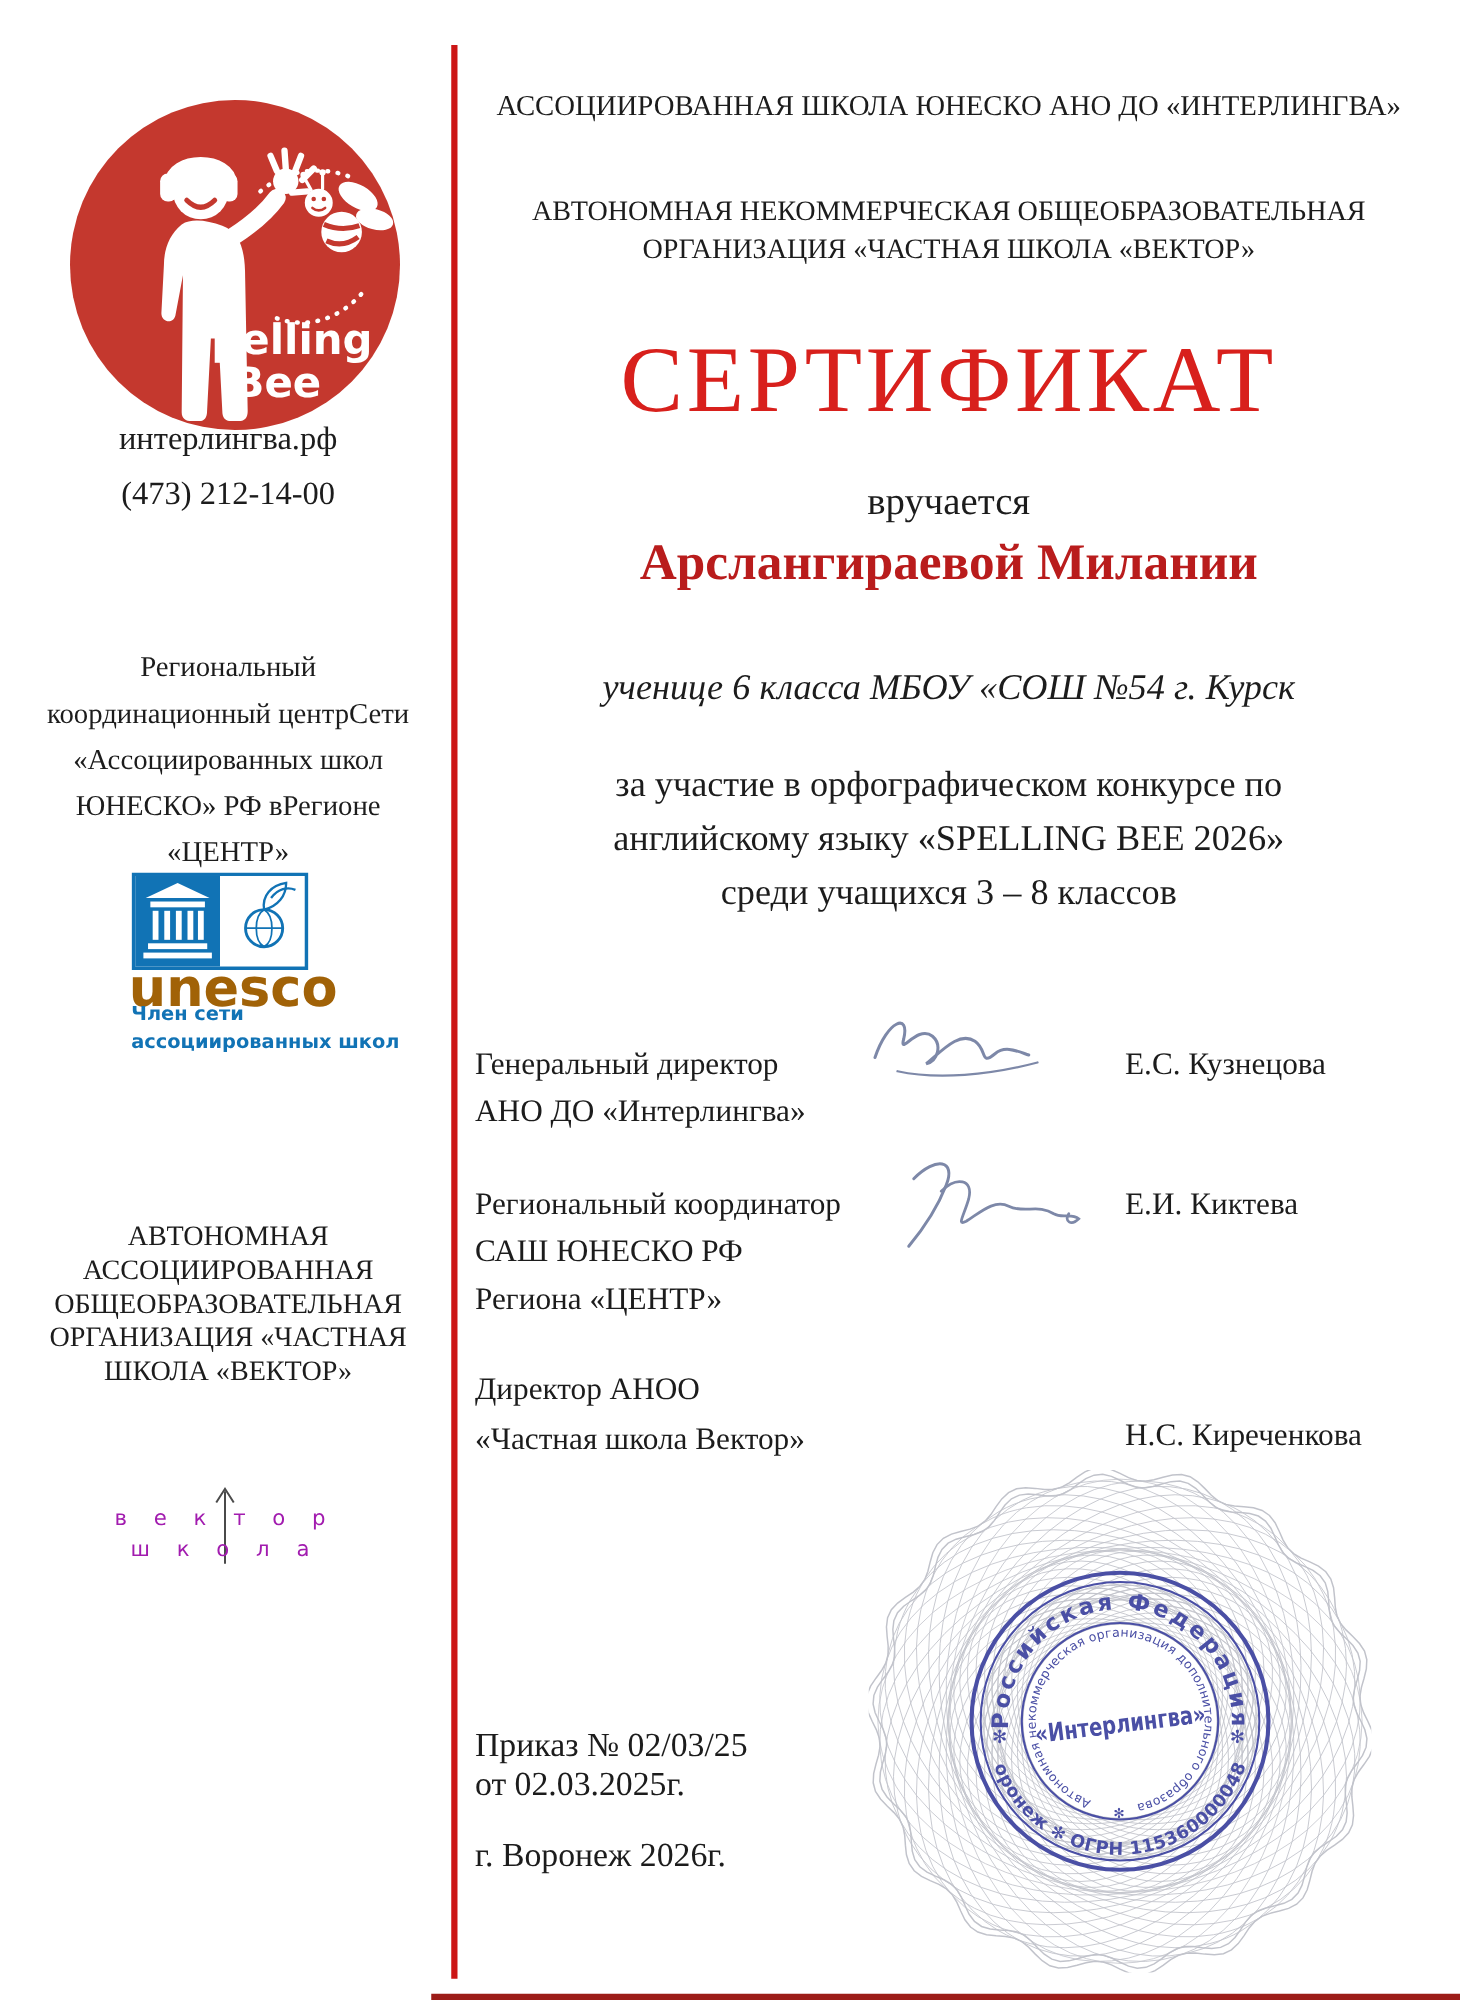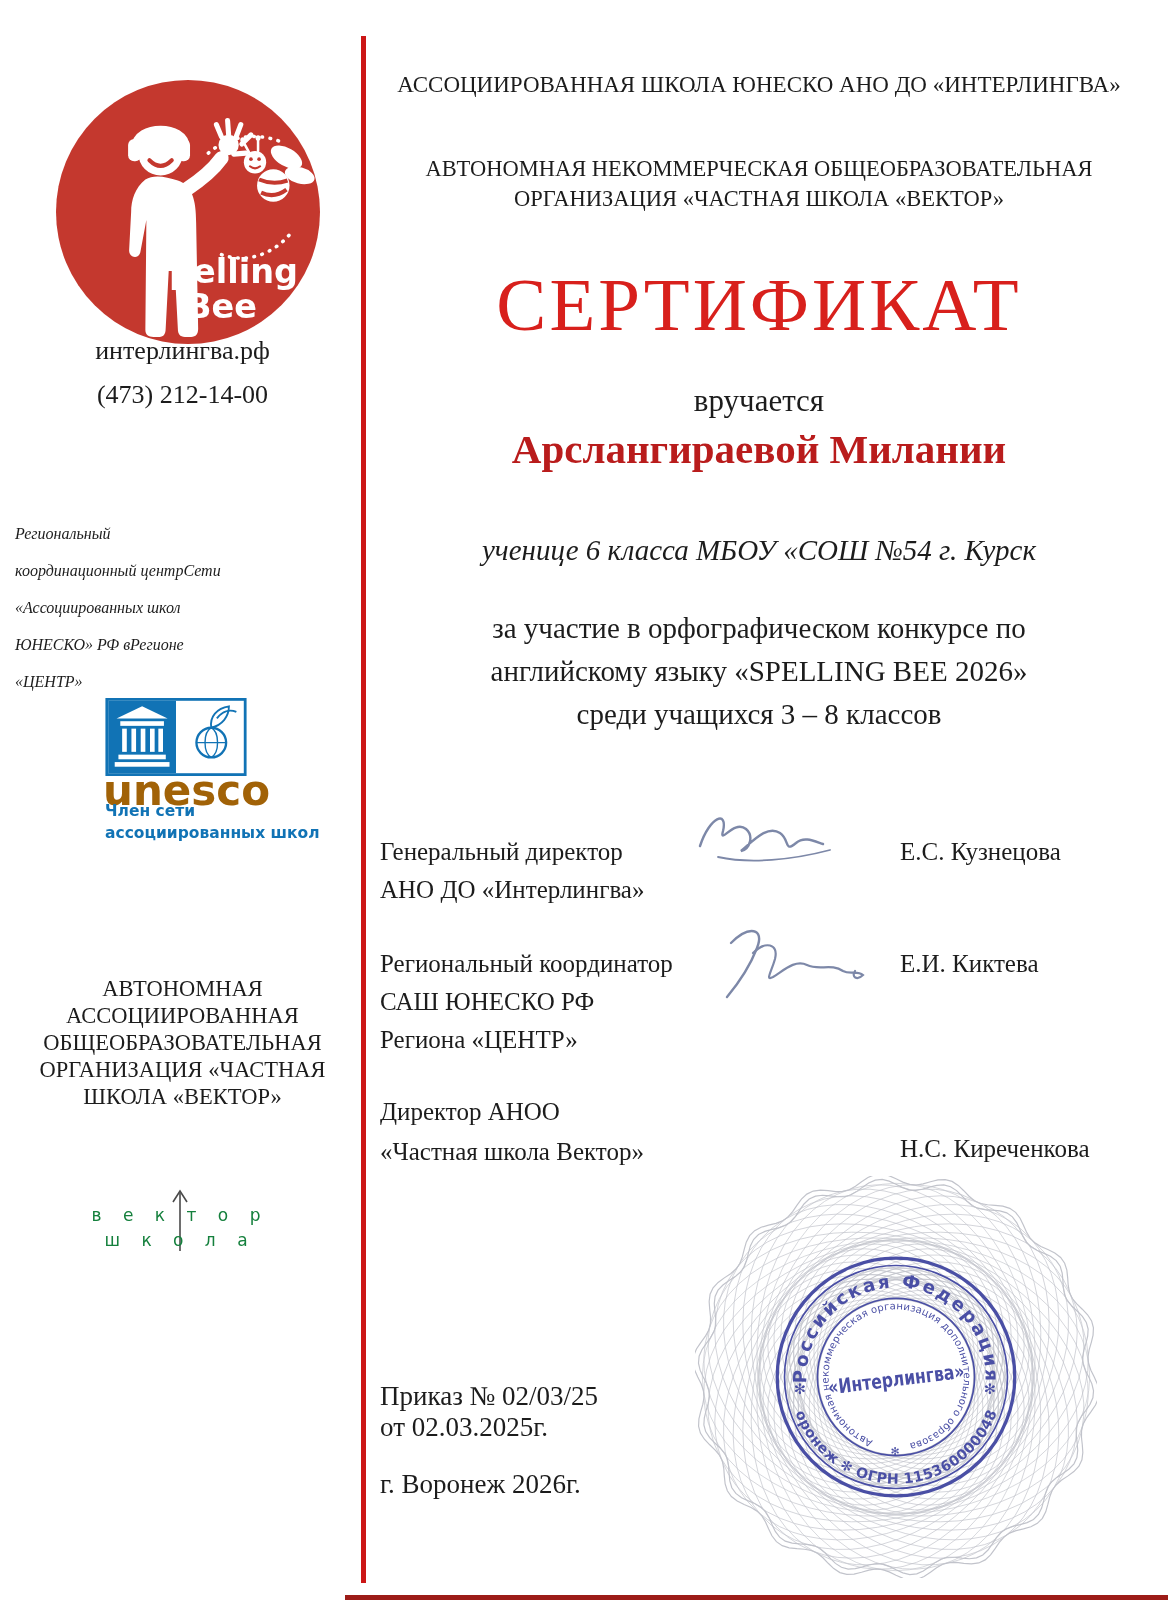--- a/index.html
+++ b/index.html
@@ -3,29 +3,29 @@
 <meta charset="utf-8">
 <style>
   html,body{margin:0;padding:0;background:#fff;}
   .page{position:relative;width:1170px;height:1612px;background:#ffffff;
         font-family:"Liberation Serif",serif;color:#1c1c1c;overflow:hidden;}
   .abs{position:absolute;}
   
   .sb-logo{left:56px;top:80px;width:264px;height:264px;}
   .sb-site{left:10px;top:336px;width:345px;text-align:center;font-size:26px;}
   .sb-phone{left:10px;top:380px;width:345px;text-align:center;font-size:26px;}
-  .sb-regional{left:15px;top:515px;width:335px;font-size:16px;line-height:37px;font-style:italic;}
+  .sb-regional{left:15px;top:515px;width:335px;text-align:center;font-size:23px;line-height:37px;}
   .unesco-flag{left:105px;top:698px;width:142px;height:78px;}
   .unesco-word{left:103px;top:766px;font-family:"DejaVu Sans",sans-serif;font-weight:bold;
                font-size:42px;color:#a16207;letter-spacing:0px;}
   .unesco-member{left:105px;top:800px;font-family:"DejaVu Sans",sans-serif;font-weight:bold;
                  font-size:15.5px;color:#1173b5;line-height:22px;}
   .sb-org{left:15px;top:975px;width:335px;text-align:center;font-size:22.5px;line-height:27px;}
   .vector-logo{left:30px;top:1185px;width:300px;height:110px;}
-  .vl-line{position:absolute;width:100%;text-align:center;color:#15803d;
+  .vl-line{position:absolute;width:100%;text-align:center;color:#a21caf;
            font-family:"DejaVu Sans",sans-serif;font-size:17px;letter-spacing:8px;}
   .vl-1{top:20px;} .vl-2{top:45px;}
   .vl-arrow{position:absolute;left:138px;top:2px;}
   
   .vline{left:361px;top:36px;width:5px;height:1547px;background:#cc1616;}
   .hline{left:345px;top:1595px;width:823px;height:5px;background:#9c1c18;}
   
   .mc{left:380px;width:758px;text-align:center;}
   .hdr1{top:72px;font-size:23px;}
   .hdr2{top:156px;font-size:22.5px;}

